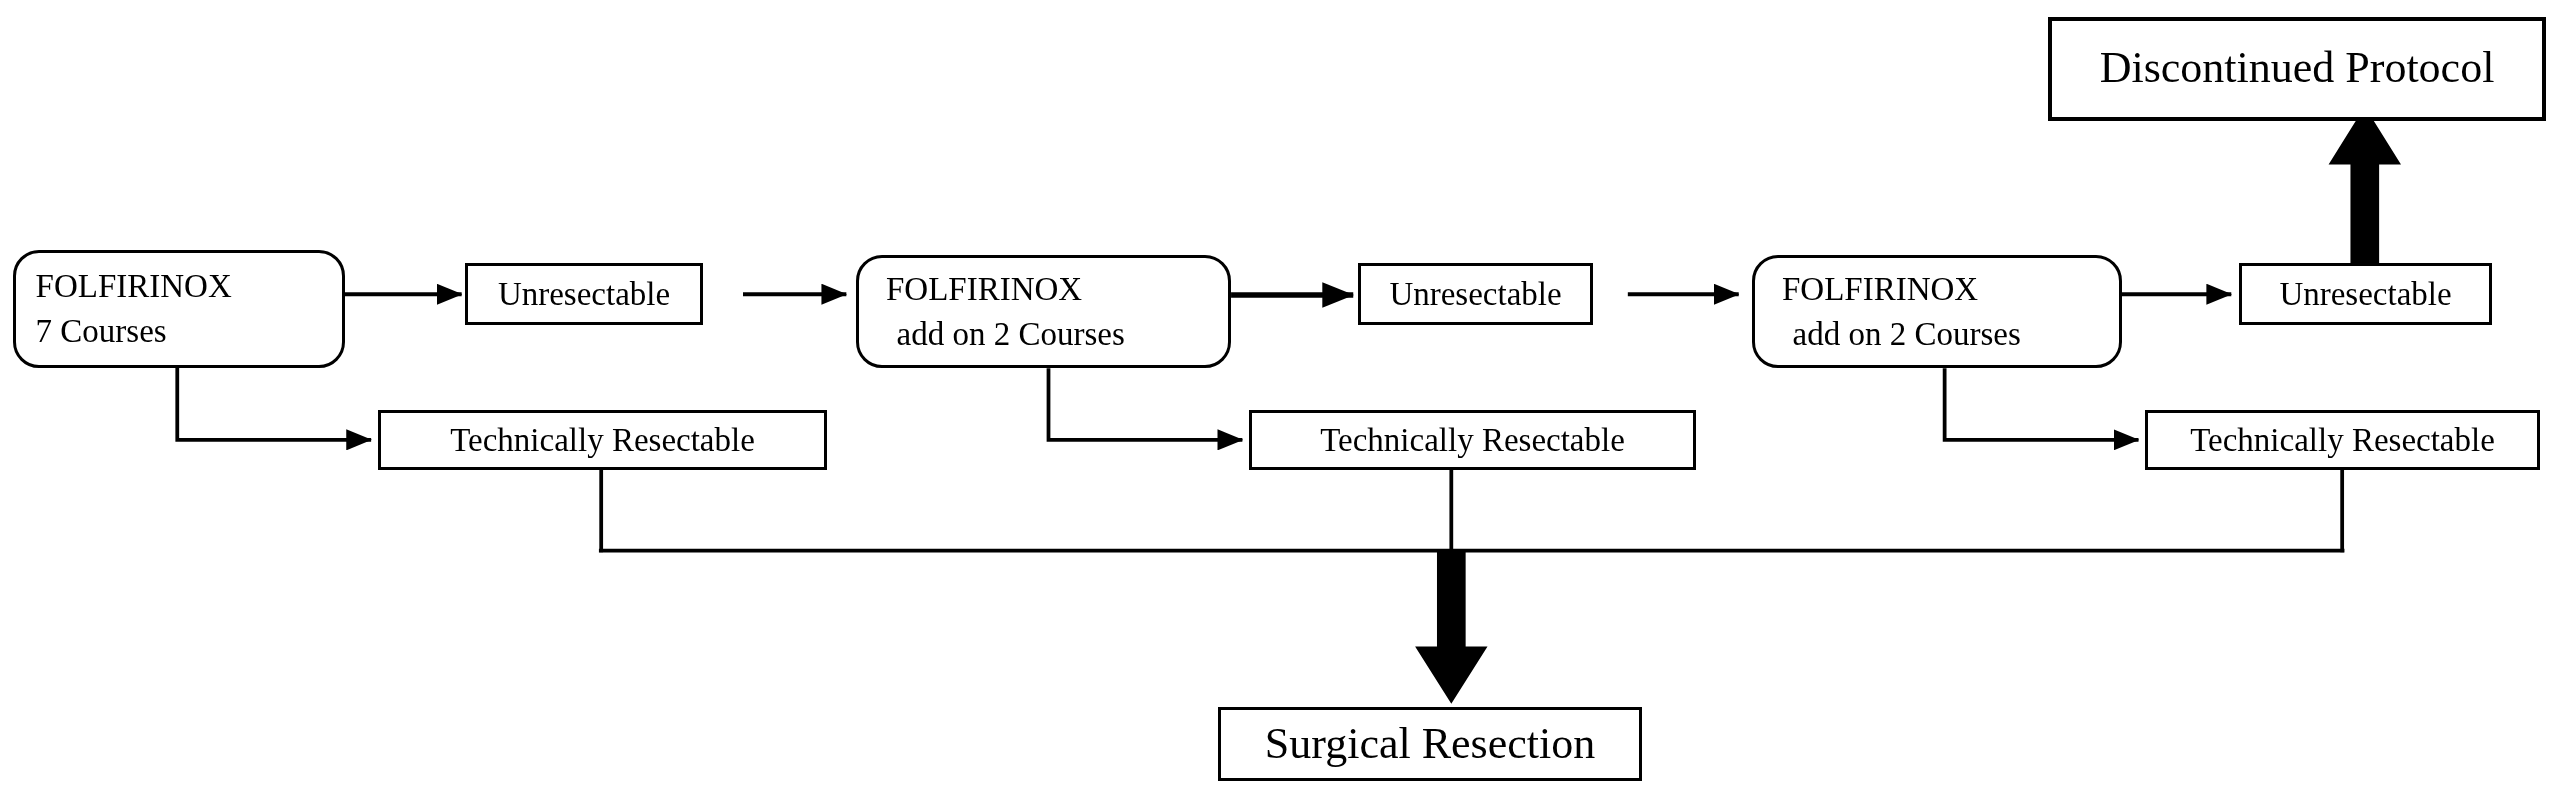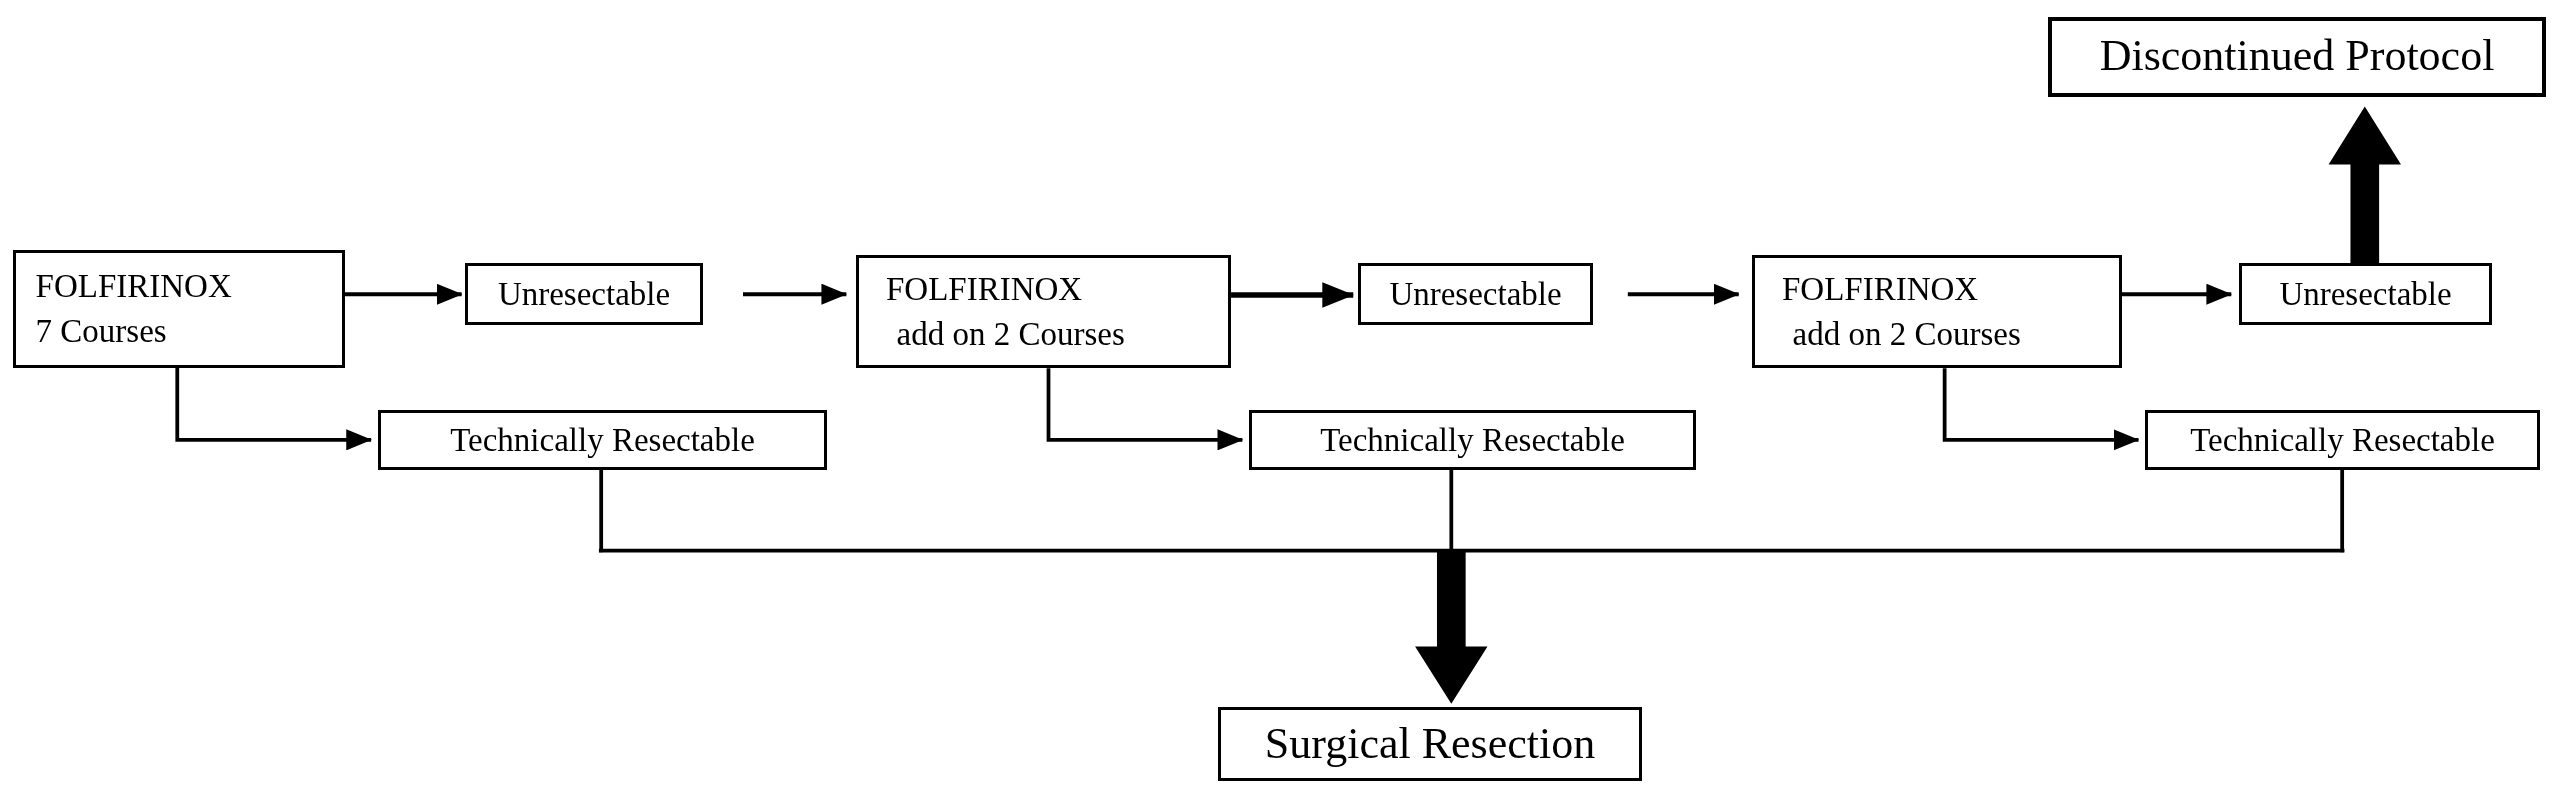--- a/index.html
+++ b/index.html
@@ -32,21 +32,21 @@
   .box {
     position: absolute;
     box-sizing: border-box;
     background: var(--box-fill, #ffffff);
     border: 3.8px solid var(--box-border, #000000);
     display: flex;
     flex-direction: column;
     justify-content: center;
   }
   .box.center { align-items: center; text-align: center; }
-  .box.left   { align-items: flex-start; text-align: center; padding-left: 19.6px; }
+  .box.left   { align-items: flex-start; text-align: center; padding-left: 19.6px; border-radius: 26px; }
   .fs-n { font-size: 33px; line-height: 1.35; }
   .fs-l { font-size: 44px; line-height: 1.2; }
   .indent2 { margin-left: 10.6px; font-family: Liberation Serif, serif; }
   .bd-heavy { border-width: 4.5px; }
 </style>
 </head>
 <body>
 
 <div class="canvas">
 
@@ -134,21 +134,21 @@
   </div>
 
   <div class="box center fs-n" style="left:1249px; top:410px; width:447px; height:60px;">
     <span>Technically Resectable</span>
   </div>
 
   <div class="box center fs-n" style="left:2145px; top:410px; width:395px; height:60px;">
     <span>Technically Resectable</span>
   </div>
 
-  <div class="box center fs-l bd-heavy" style="left:2048px; top:16.6px; width:498px; height:80px;">
+  <div class="box center fs-l bd-heavy" style="left:2048px; top:16.6px; width:498px; height:104px;">
     <span>Discontinued Protocol</span>
   </div>
 
   <div class="box center fs-l" style="left:1218px; top:707px; width:424px; height:74px;">
     <span>Surgical Resection</span>
   </div>
 
 </div>
 
 

